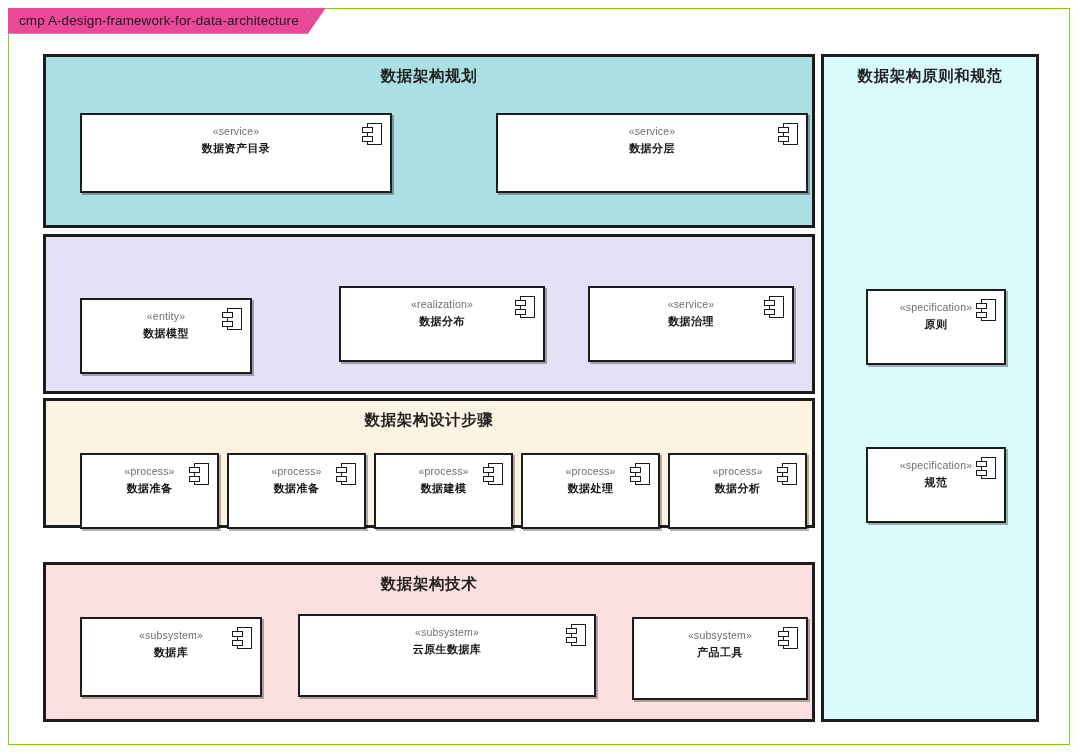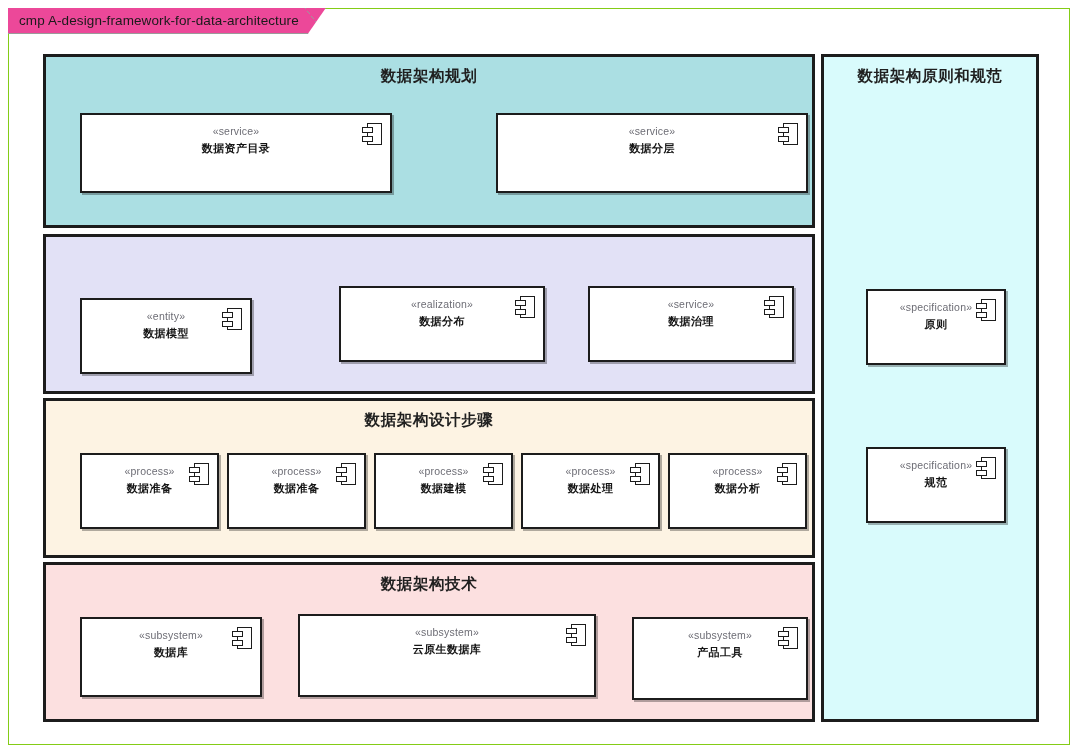--- a/index.html
+++ b/index.html
@@ -98,21 +98,21 @@
     position: absolute;
     left: 0;
     right: 0;
     top: 0;
     bottom: 0;
   }
 
   
   #pkg-planning   { left: 34px;  top: 45px;  width: 772px; height: 174px; background: #abdfe3; }
   #pkg-method     { left: 34px;  top: 225px; width: 772px; height: 160px; background: #e2e1f6; }
-  #pkg-steps      { left: 34px;  top: 389px; width: 772px; height: 160px; background: #fdf3e3; }
+  #pkg-steps      { left: 34px;  top: 389px; width: 772px; height: 130px; background: #fdf3e3; }
   #pkg-tech       { left: 34px;  top: 553px; width: 772px; height: 160px; background: #fce0e0; }
   
   #pkg-principles { left: 812px; top: 45px;  width: 218px; height: 668px; background: #d9fbfc; }
 
   
   .component {
     position: absolute;
     box-sizing: border-box;
     background: #ffffff;
     border: 2.5px solid #1c1c1c;

